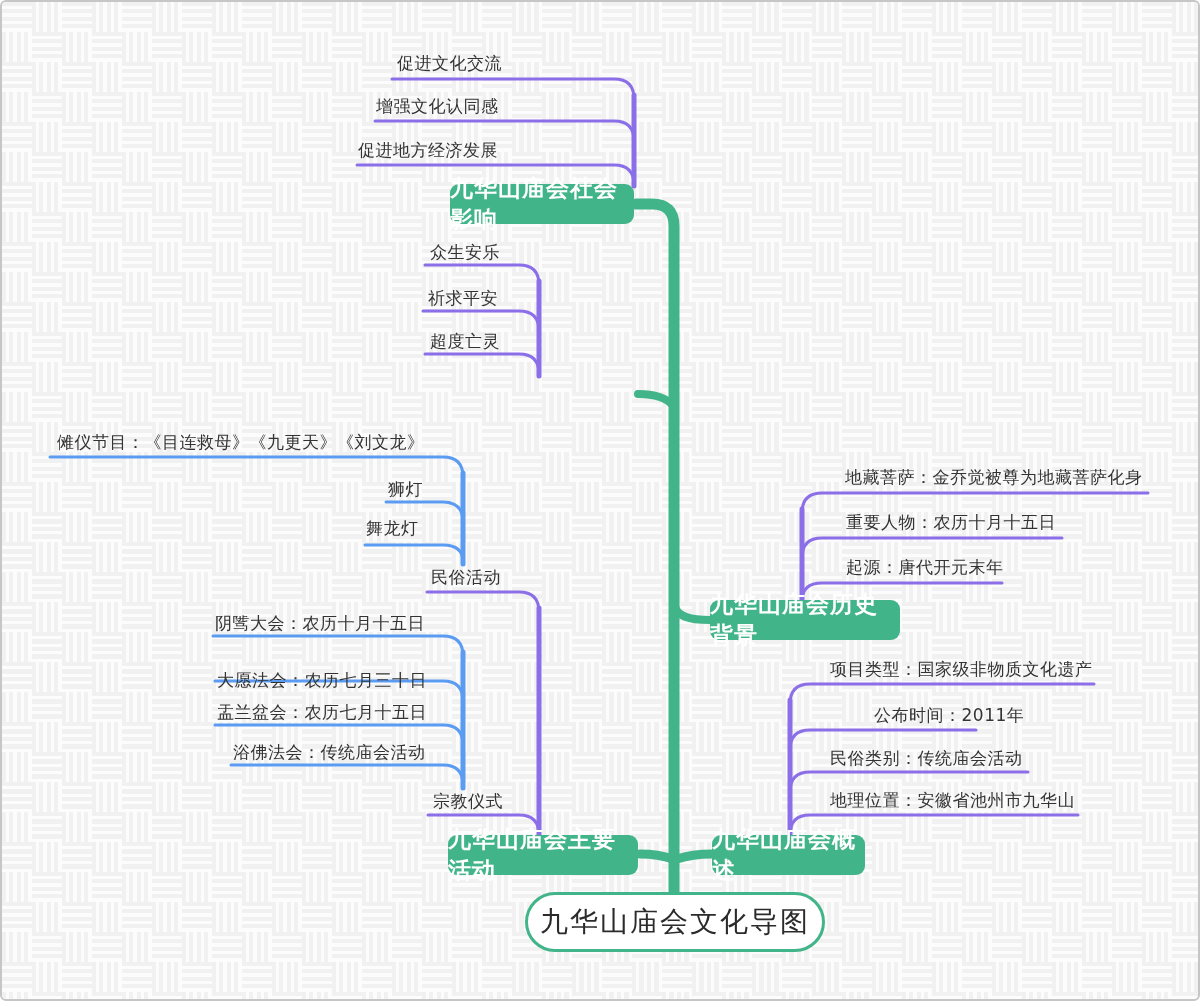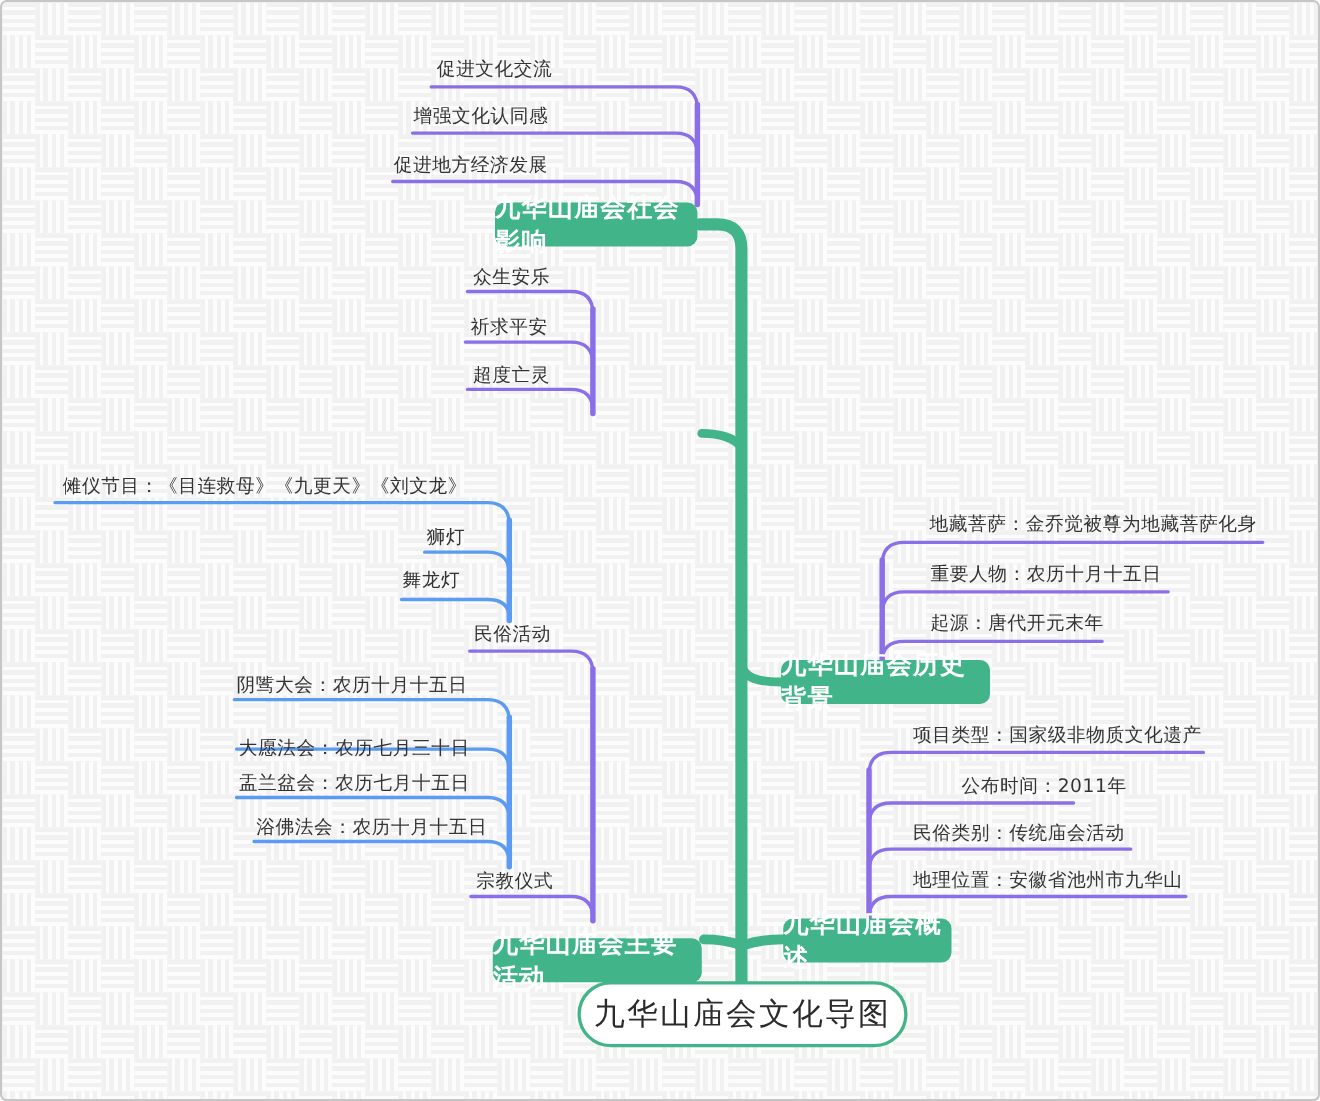--- a/index.html
+++ b/index.html
@@ -105,21 +105,21 @@
       <path d="M 229 763 L 441 763 Q 461 763 461 783"></path>
     </g>
     <g stroke="#5b9bf2" fill="none" stroke-linecap="round" stroke-width="5">
       <path d="M 461 471 L 461 562"></path>
       <path d="M 461 650 L 461 786"></path>
     </g>
   </svg>
 
   <div class="node" style="left:448px; top:182px; width:184px;">九华山庙会社会影响</div>
   <div class="node" style="left:708px; top:598px; width:190px;">九华山庙会历史背景</div>
-  <div class="node" style="left:446px; top:833px; width:190px;margin-top:18px;">九华山庙会主要活动</div>
+  <div class="node" style="left:446px; top:833px; width:190px;">九华山庙会主要活动</div>
   <div class="node" style="left:710px; top:833px; width:153px;">九华山庙会概述</div>
 
   <div class="root-node" style="left:523px; top:890px; width:300px; height:60px;">九华山庙会文化导图</div>
 
   <div class="leaf" style="left:395px; top:51px;">促进文化交流</div>
   <div class="leaf" style="left:374px; top:94px;">增强文化认同感</div>
   <div class="leaf" style="left:356px; top:138px;">促进地方经济发展</div>
 
   <div class="leaf" style="left:428px; top:240px;">众生安乐</div>
   <div class="leaf" style="left:426px; top:286px;">祈求平安</div>
@@ -131,20 +131,20 @@
 
   <div class="leaf" style="left:429px; top:565px;">民俗活动</div>
   <div class="leaf" style="left:55px;  top:430px;">傩仪节目：《目连救母》《九更天》《刘文龙》</div>
   <div class="leaf" style="left:386px; top:477px;">狮灯</div>
   <div class="leaf" style="left:364px; top:516px;">舞龙灯</div>
 
   <div class="leaf" style="left:431px; top:789px;">宗教仪式</div>
   <div class="leaf" style="left:213px; top:611px;">阴骘大会：农历十月十五日</div>
   <div class="leaf" style="left:215px; top:656px;margin-top:12px;">大愿法会：农历七月三十日</div>
   <div class="leaf" style="left:215px; top:700px;">盂兰盆会：农历七月十五日</div>
-  <div class="leaf" style="left:231px; top:740px;">浴佛法会：农历十月十五日</div>
+  <div class="leaf" style="left:231px; top:740px;">浴佛法会：传统庙会活动</div>
 
   <div class="leaf" style="left:828px; top:657px;">项目类型：国家级非物质文化遗产</div>
   <div class="leaf" style="left:828px; top:703px;margin-left:44px;">公布时间：2011年</div>
   <div class="leaf" style="left:828px; top:746px;">民俗类别：传统庙会活动</div>
   <div class="leaf" style="left:828px; top:788px;">地理位置：安徽省池州市九华山</div>
 
 </div>
 
 </body></html>

